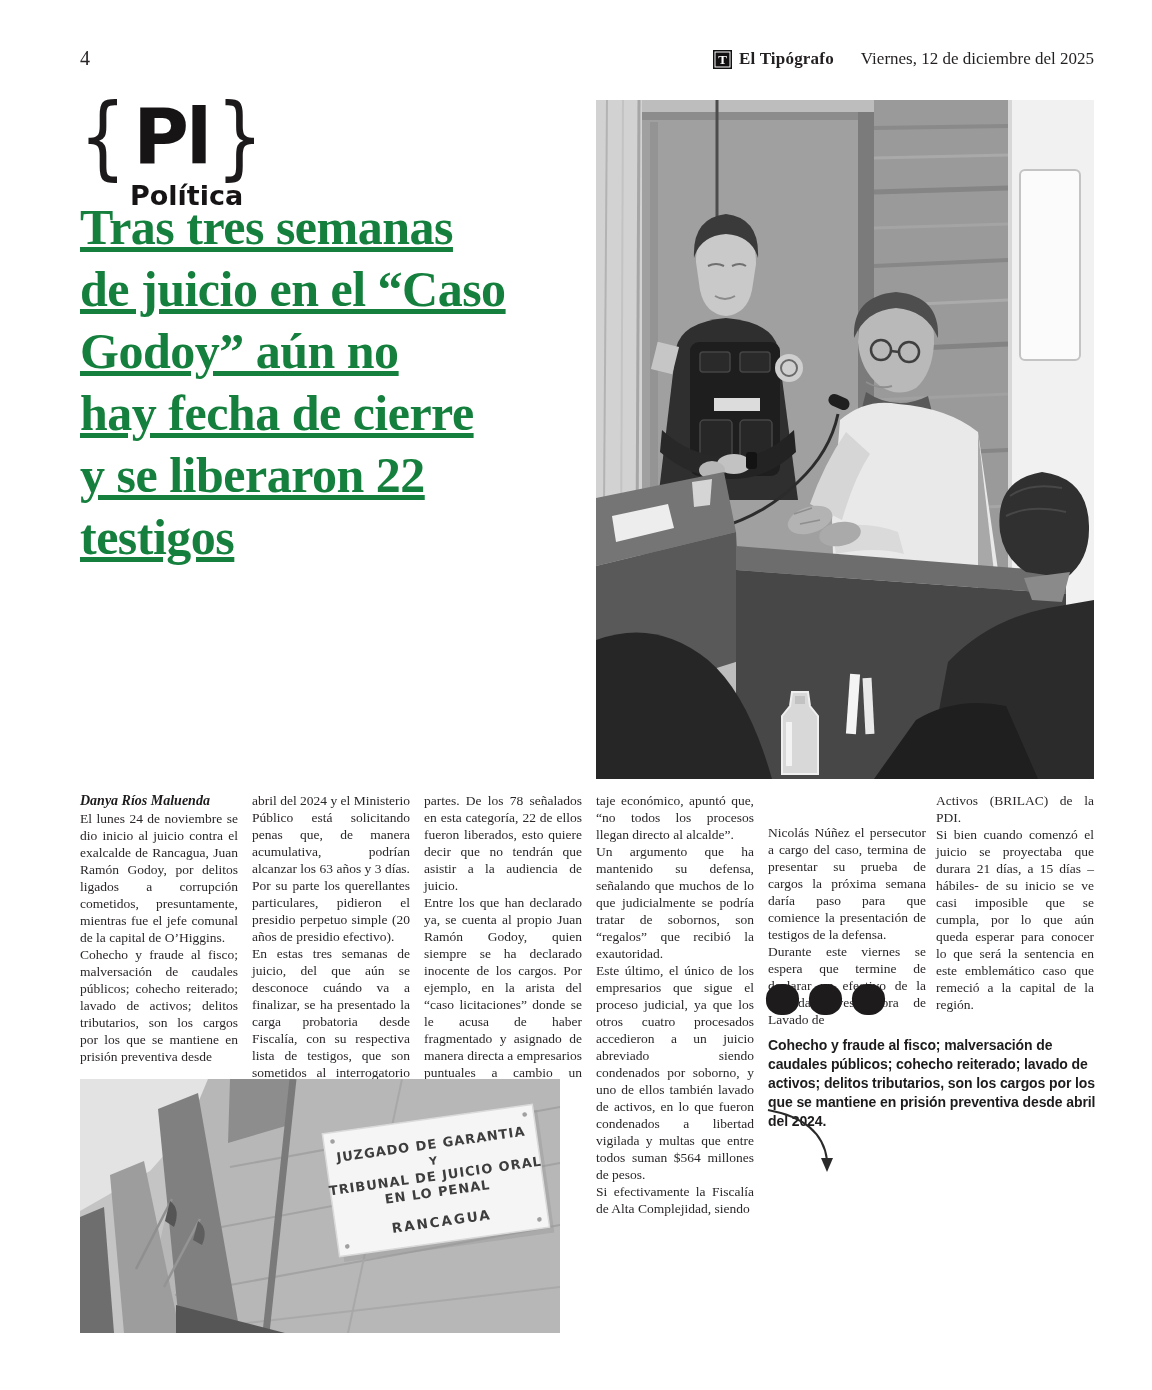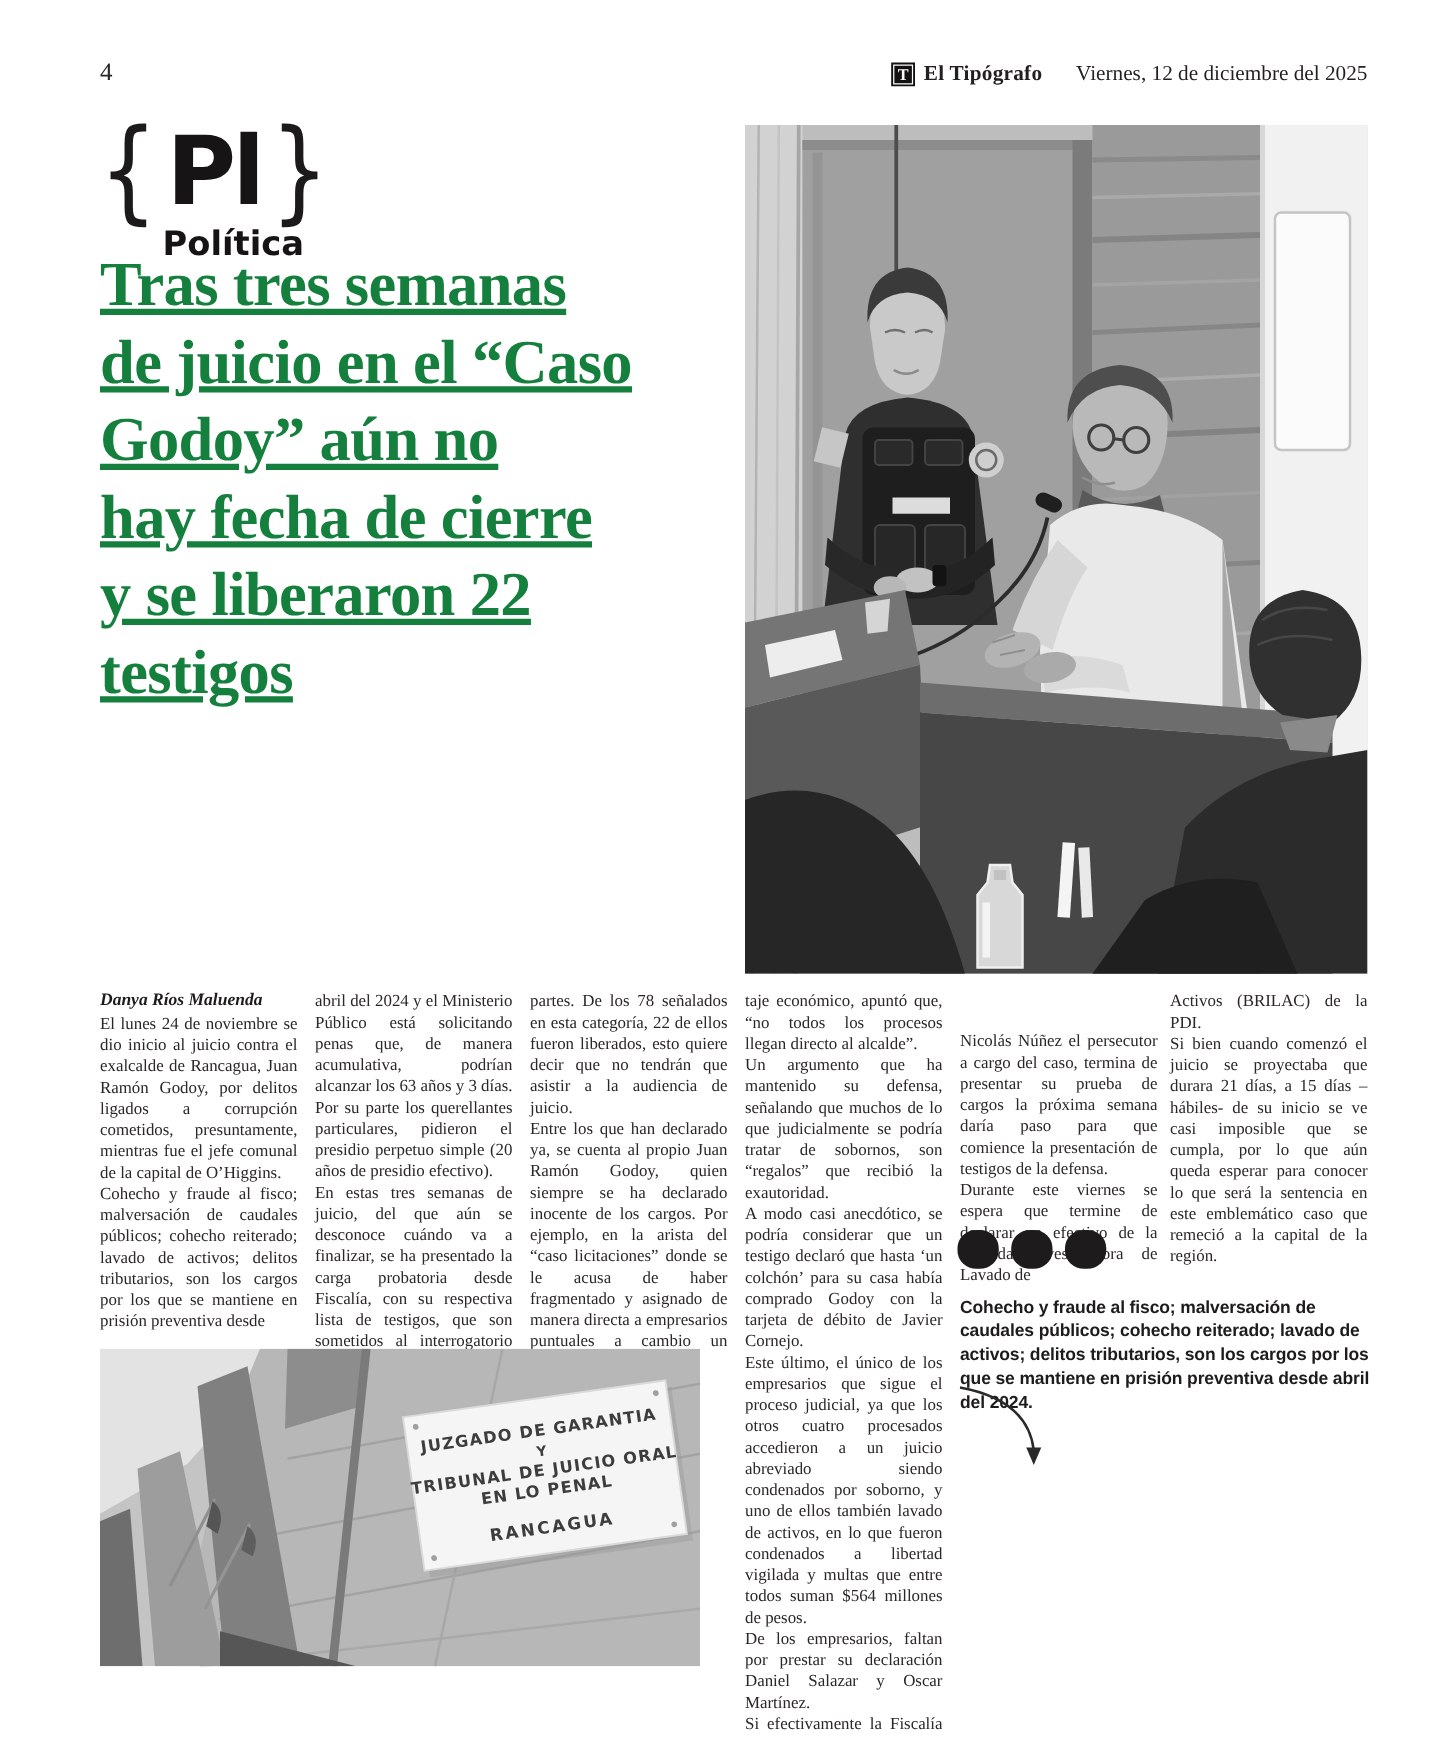--- a/index.html
+++ b/index.html
@@ -199,23 +199,21 @@
     <p>abril del 2024 y el Ministerio Público está solicitando penas que, de manera acumulativa, podrían alcanzar los 63 años y 3 días. Por su parte los querellantes particulares, pidieron el presidio perpetuo simple (20 años de presidio efectivo).</p>
     <p>En estas tres semanas de juicio, del que aún se desconoce cuándo va a finalizar, se ha presentado la carga probatoria desde Fiscalía, con su respectiva lista de testigos, que son sometidos al interrogatorio de ambas</p>
   </div>
   <div class="col col-3">
     <p>partes. De los 78 señalados en esta categoría, 22 de ellos fueron liberados, esto quiere decir que no tendrán que asistir a la audiencia de juicio.</p>
     <p>Entre los que han declarado ya, se cuenta al propio Juan Ramón Godoy, quien siempre se ha declarado inocente de los cargos. Por ejemplo, en la arista del “caso licitaciones” donde se le acusa de haber fragmentado y asignado de manera directa a empresarios puntuales a cambio un porcen-</p>
   </div>
   <div class="col col-4">
     <p>taje económico, apuntó que, “no todos los procesos llegan directo al alcalde”.</p>
     <p>Un argumento que ha mantenido su defensa, señalando que muchos de lo que judicialmente se podría tratar de sobornos, son “regalos” que recibió la exautoridad.</p>
-    <p>A modo casi anecdótico, se podría considerar que un testigo declaró que hasta ‘un colchón’ para su casa había comprado Godoy con la tarjeta de débito de Javier Cornejo.</p>
     <p>Este último, el único de los empresarios que sigue el proceso judicial, ya que los otros cuatro procesados accedieron a un juicio abreviado siendo condenados por soborno, y uno de ellos también lavado de activos, en lo que fueron condenados a libertad vigilada y multas que entre todos suman $564 millones de pesos.</p>
-    <p>De los empresarios, faltan por prestar su declaración Daniel Salazar y Oscar Martínez.</p>
     <p>Si efectivamente la Fiscalía de Alta Complejidad, siendo</p>
   </div>
   <div class="col col-5">
     <p>Nicolás Núñez el persecutor a cargo del caso, termina de presentar su prueba de cargos la próxima semana daría paso para que comience la presentación de testigos de la defensa.</p>
     <p>Durante este viernes se espera que termine de declarar un efectivo de la Brigada Investigadora de Lavado de</p>
   </div>
   <div class="col col-6">
     <p>Activos (BRILAC) de la PDI.</p>
     <p>Si bien cuando comenzó el juicio se proyectaba que durara 21 días, a 15 días –hábiles- de su inicio se ve casi imposible que se cumpla, por lo que aún queda esperar para conocer lo que será la sentencia en este emblemático caso que remeció a la capital de la región.</p>
   </div>

